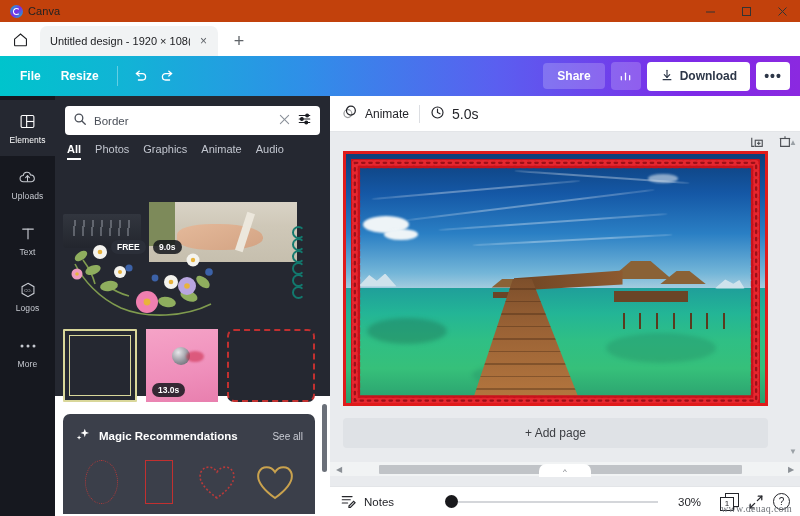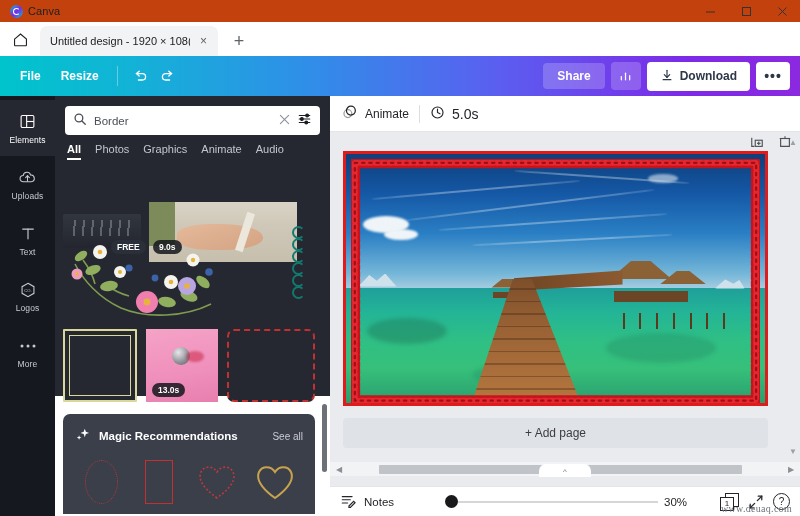--- a/index.html
+++ b/index.html
@@ -319,21 +319,21 @@
 
   .statusbar {
     position:absolute; bottom:0; left:330px; width:470px; height:30px;
     background:#fff; display:flex; align-items:center; padding: 0 10px; gap:9px;
     border-top:1px solid #e3e5e8;
   }
   .notes { display:flex; align-items:center; gap:7px; color:#24252a; font-size:11.5px; }
   .zoom-wrap { display:flex; align-items:center; gap:0; margin-left:42px; flex:1; }
   .zoom-knob { width:13px; height:13px; border-radius:50%; background:#19191c; }
   .zoom-track { flex:1; height:2px; background:#d4d6da; max-width:200px; }
-  .zoom-val { color:#24252a; font-size:11.5px; margin-left:6px; }
+  .zoom-val { color:#24252a; font-size:11.5px; margin-left:20px; }
   .page-count {
     position:relative; width:19px; height:18px; margin-left:6px;
   }
   .pc-back {
     position:absolute; right:0; top:0; width:14px; height:14px; border:1.4px solid #24252a;
   }
   .pc-front {
     position:absolute; left:0; bottom:0; width:14px; height:14px; border:1.4px solid #24252a;
     background:#fff; display:flex; align-items:center; justify-content:center;
     font-size:8px; color:#24252a;

